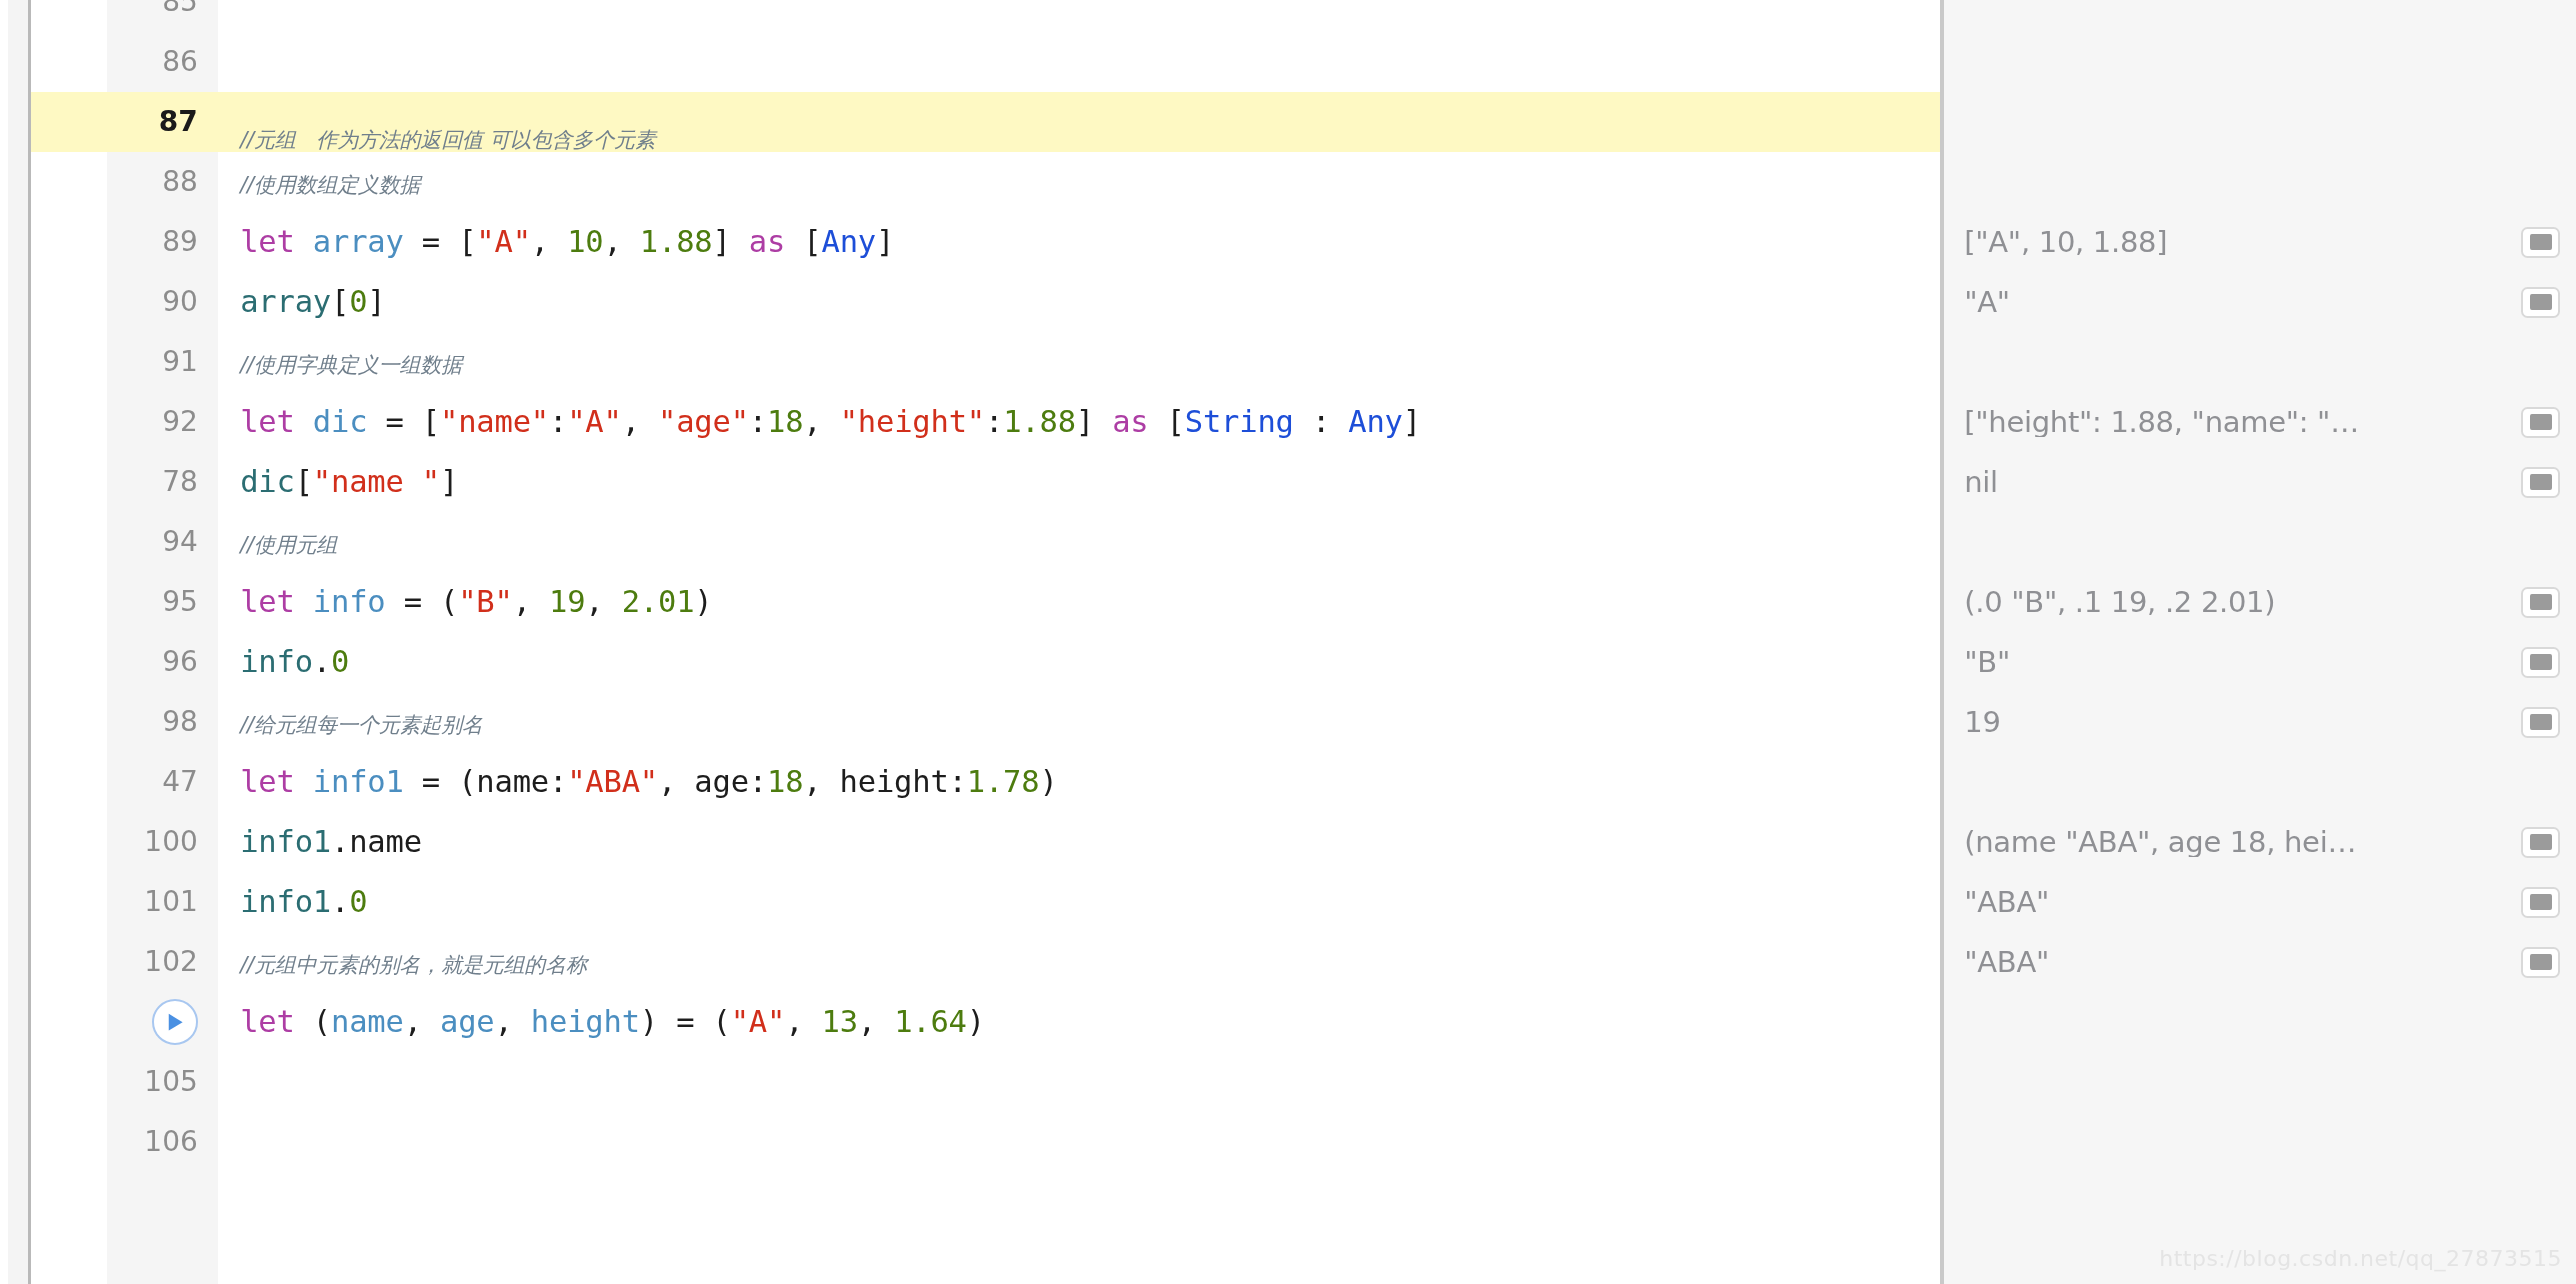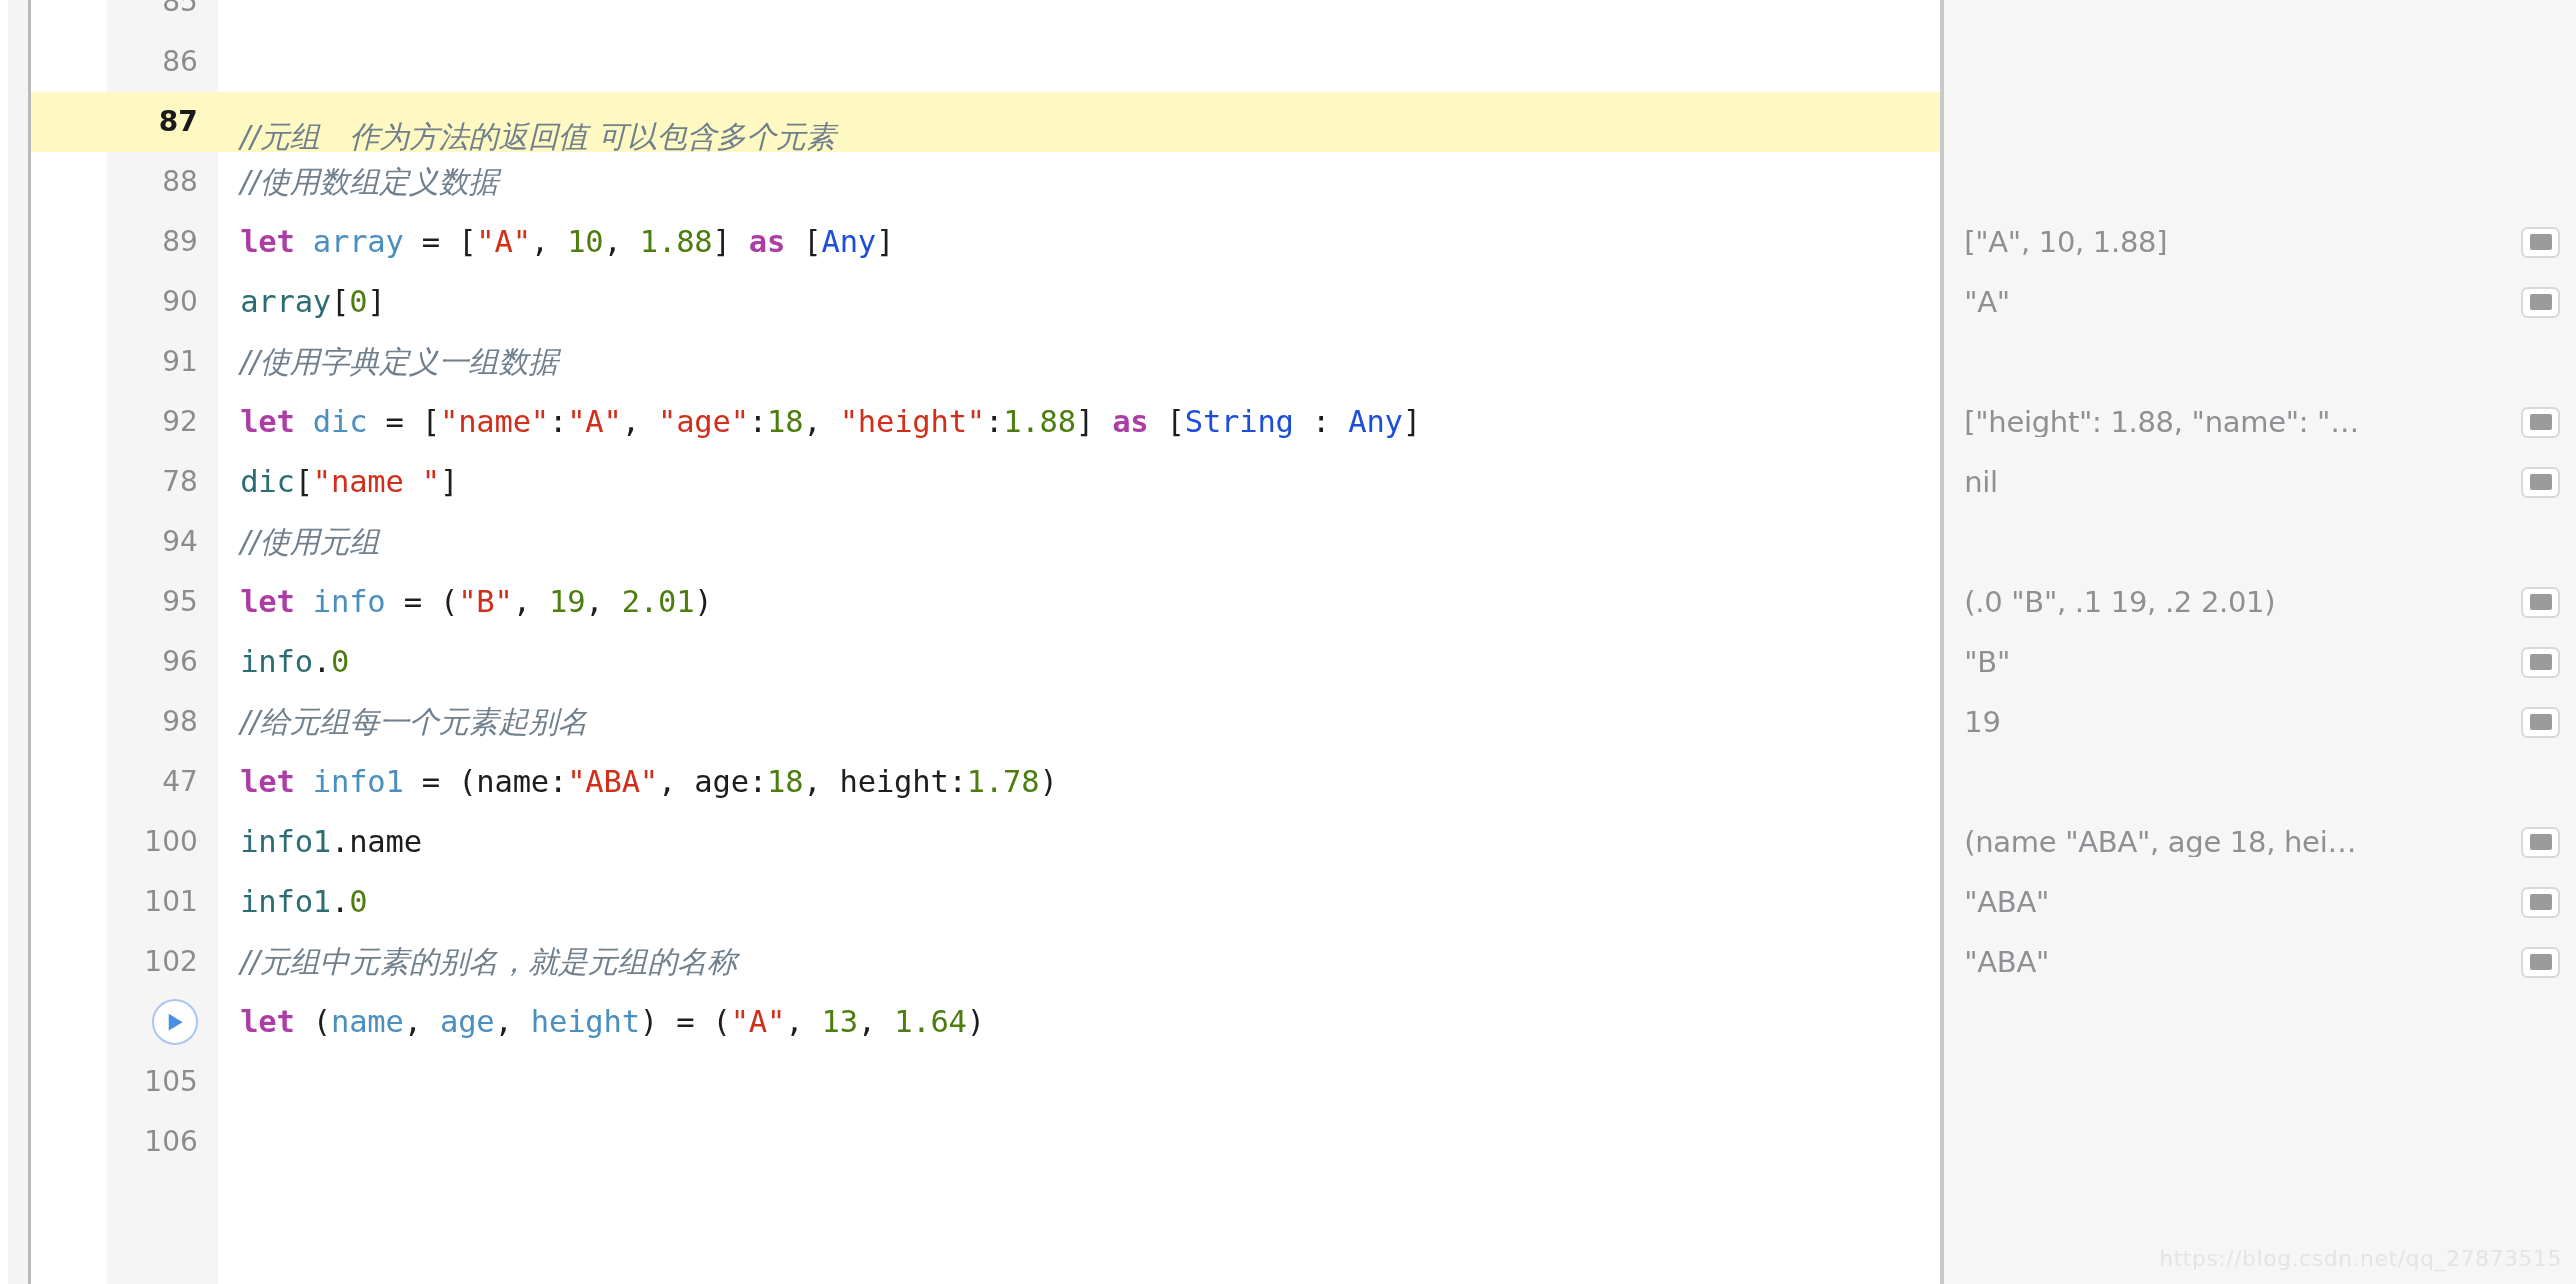--- a/index.html
+++ b/index.html
@@ -120,32 +120,32 @@
     padding-left: 22px;
     font-family: "DejaVu Sans Mono", monospace;
     font-size: 30.5px;
     line-height: 1;
     white-space: pre;
     color: #1d1d1d;
     letter-spacing: -0.2px;
   }
 
   
-  .kw   { color: #ad3da4; font-weight: bold; }  
+  .kw   { color: #ad3da4; font-weight: normal; }  
   .var  { color: #4b8ec0; }                     
   .ref  { color: #2b6d72; }                     
   .str  { color: #d12f1b; }                     
   .num  { color: #4d7c0f; }                     
   .typ  { color: #1d4ed8; }                     
   .cmt  { color: #707f8c; font-style: italic; } 
   .pn   { color: #1d1d1d; }                     
 
   .cmt-cn {
     font-family: "DejaVu Sans", sans-serif;
-    font-size: 30px;
+    font-size: 21px;
     font-style: italic;
   }
 
   
   .results-divider {
     flex: 0 0 3.7px;
     height: 100%;
     background: #c9c9c9;
   }
   .results {

